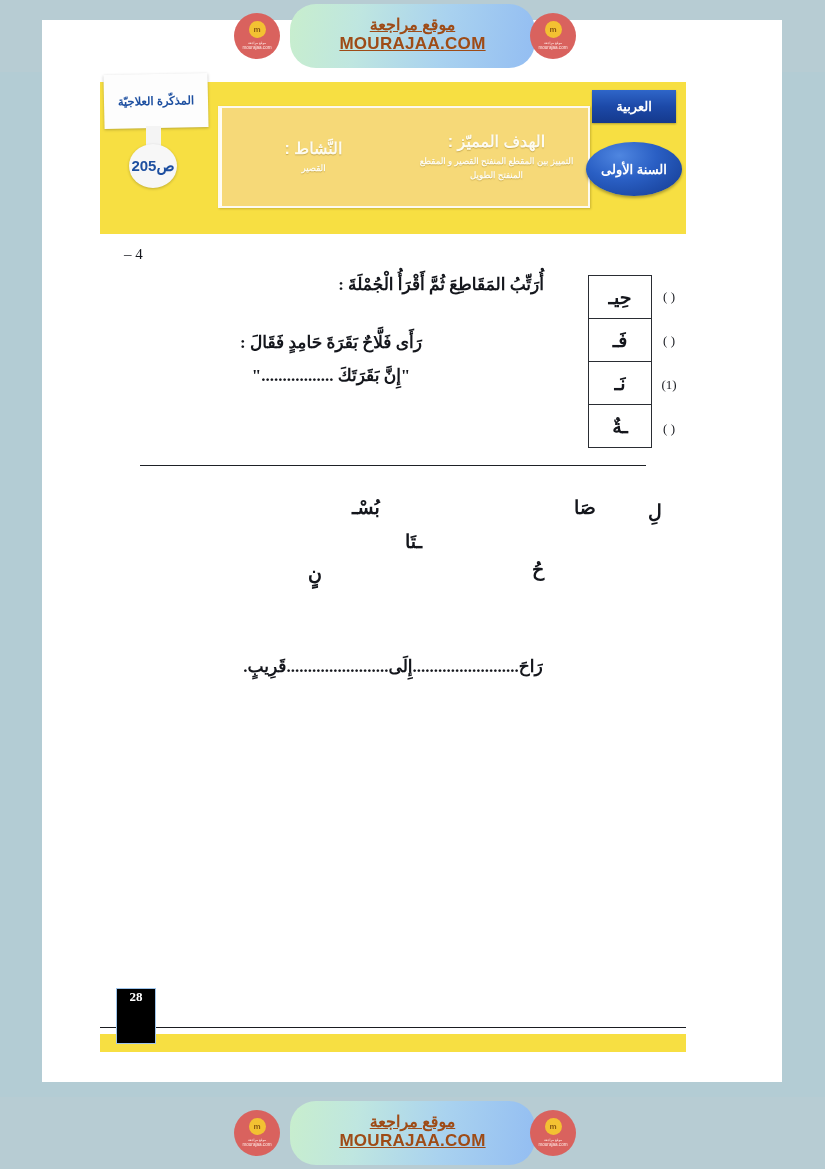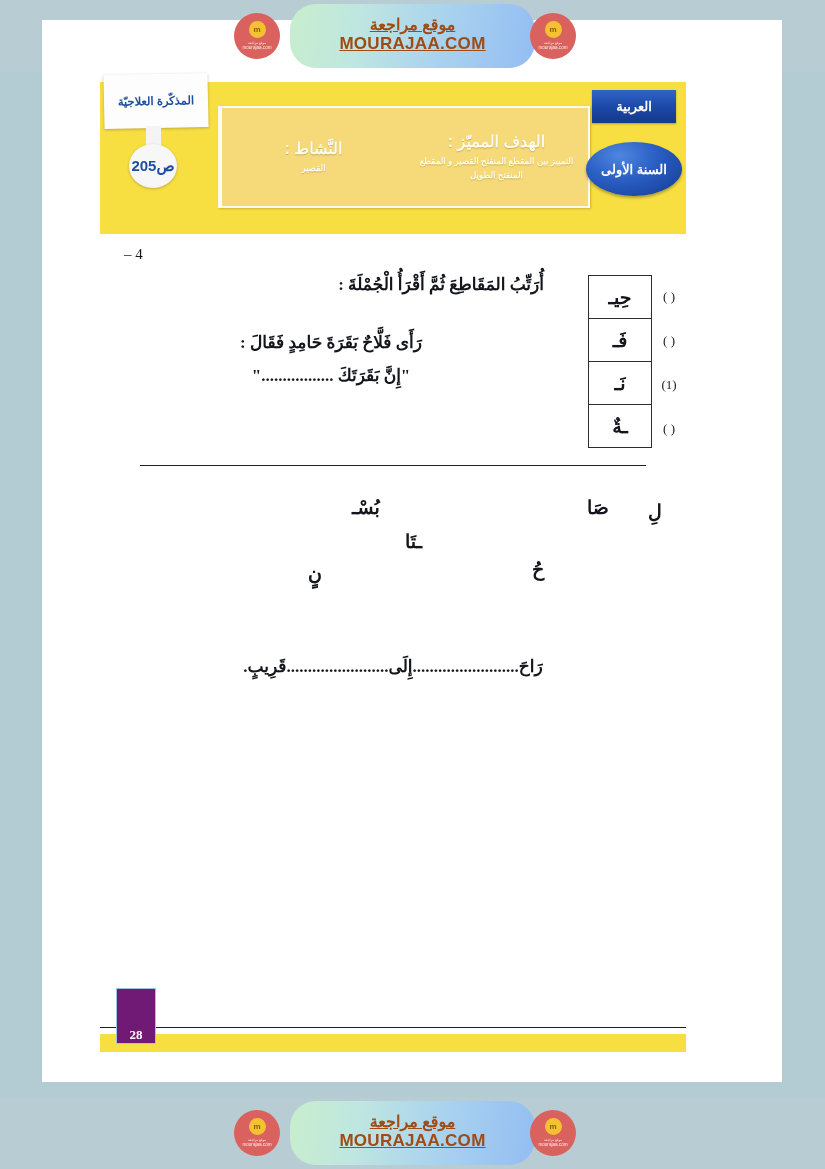--- a/index.html
+++ b/index.html
@@ -388,24 +388,24 @@
     width: 586px;
     height: 18px;
     background: #f7df42;
   }
   .page-box {
     position: absolute;
     left: 74px;
     top: 968px;
     width: 38px;
     height: 54px;
-    background: #701a75;
+    background: #000000;
     border: 1.5px solid #9ec4ea;
     display: flex;
-    align-items: flex-end;
+    align-items: flex-start;
     justify-content: center;
   }
   .page-box span {
     font-size: 13px;
     color: #ffffff;
     font-weight: bold;
     font-family: "Liberation Serif", serif;
   }
 </style>
 </head>
@@ -488,21 +488,21 @@
         <div class="ar-line">"إِنَّ بَقَرَتَكَ ................."</div>
       </div>
 
     </div>
 
     <div class="divider"></div>
 
 
     <div class="syl-scatter">
       <span class="syl-float" style="left:548px; top:4px;">لِ</span>
-      <span class="syl-float" style="left:487px; top:0px;">صَا</span>
+      <span class="syl-float" style="left:474px; top:0px;">صَا</span>
       <span class="syl-float" style="left:305px; top:2px;margin-top:32px;">ـتَا</span>
       <span class="syl-float" style="left:252px; top:0px;">بُسْـ</span>
       <span class="syl-float" style="left:432px; top:62px;">حُ</span>
       <span class="syl-float" style="left:208px; top:66px;">نٍ</span>
     </div>
 
     <div class="ans-line">رَاحَ.........................إِلَى........................قَرِيبٍ.</div>
 
   </div>
 

